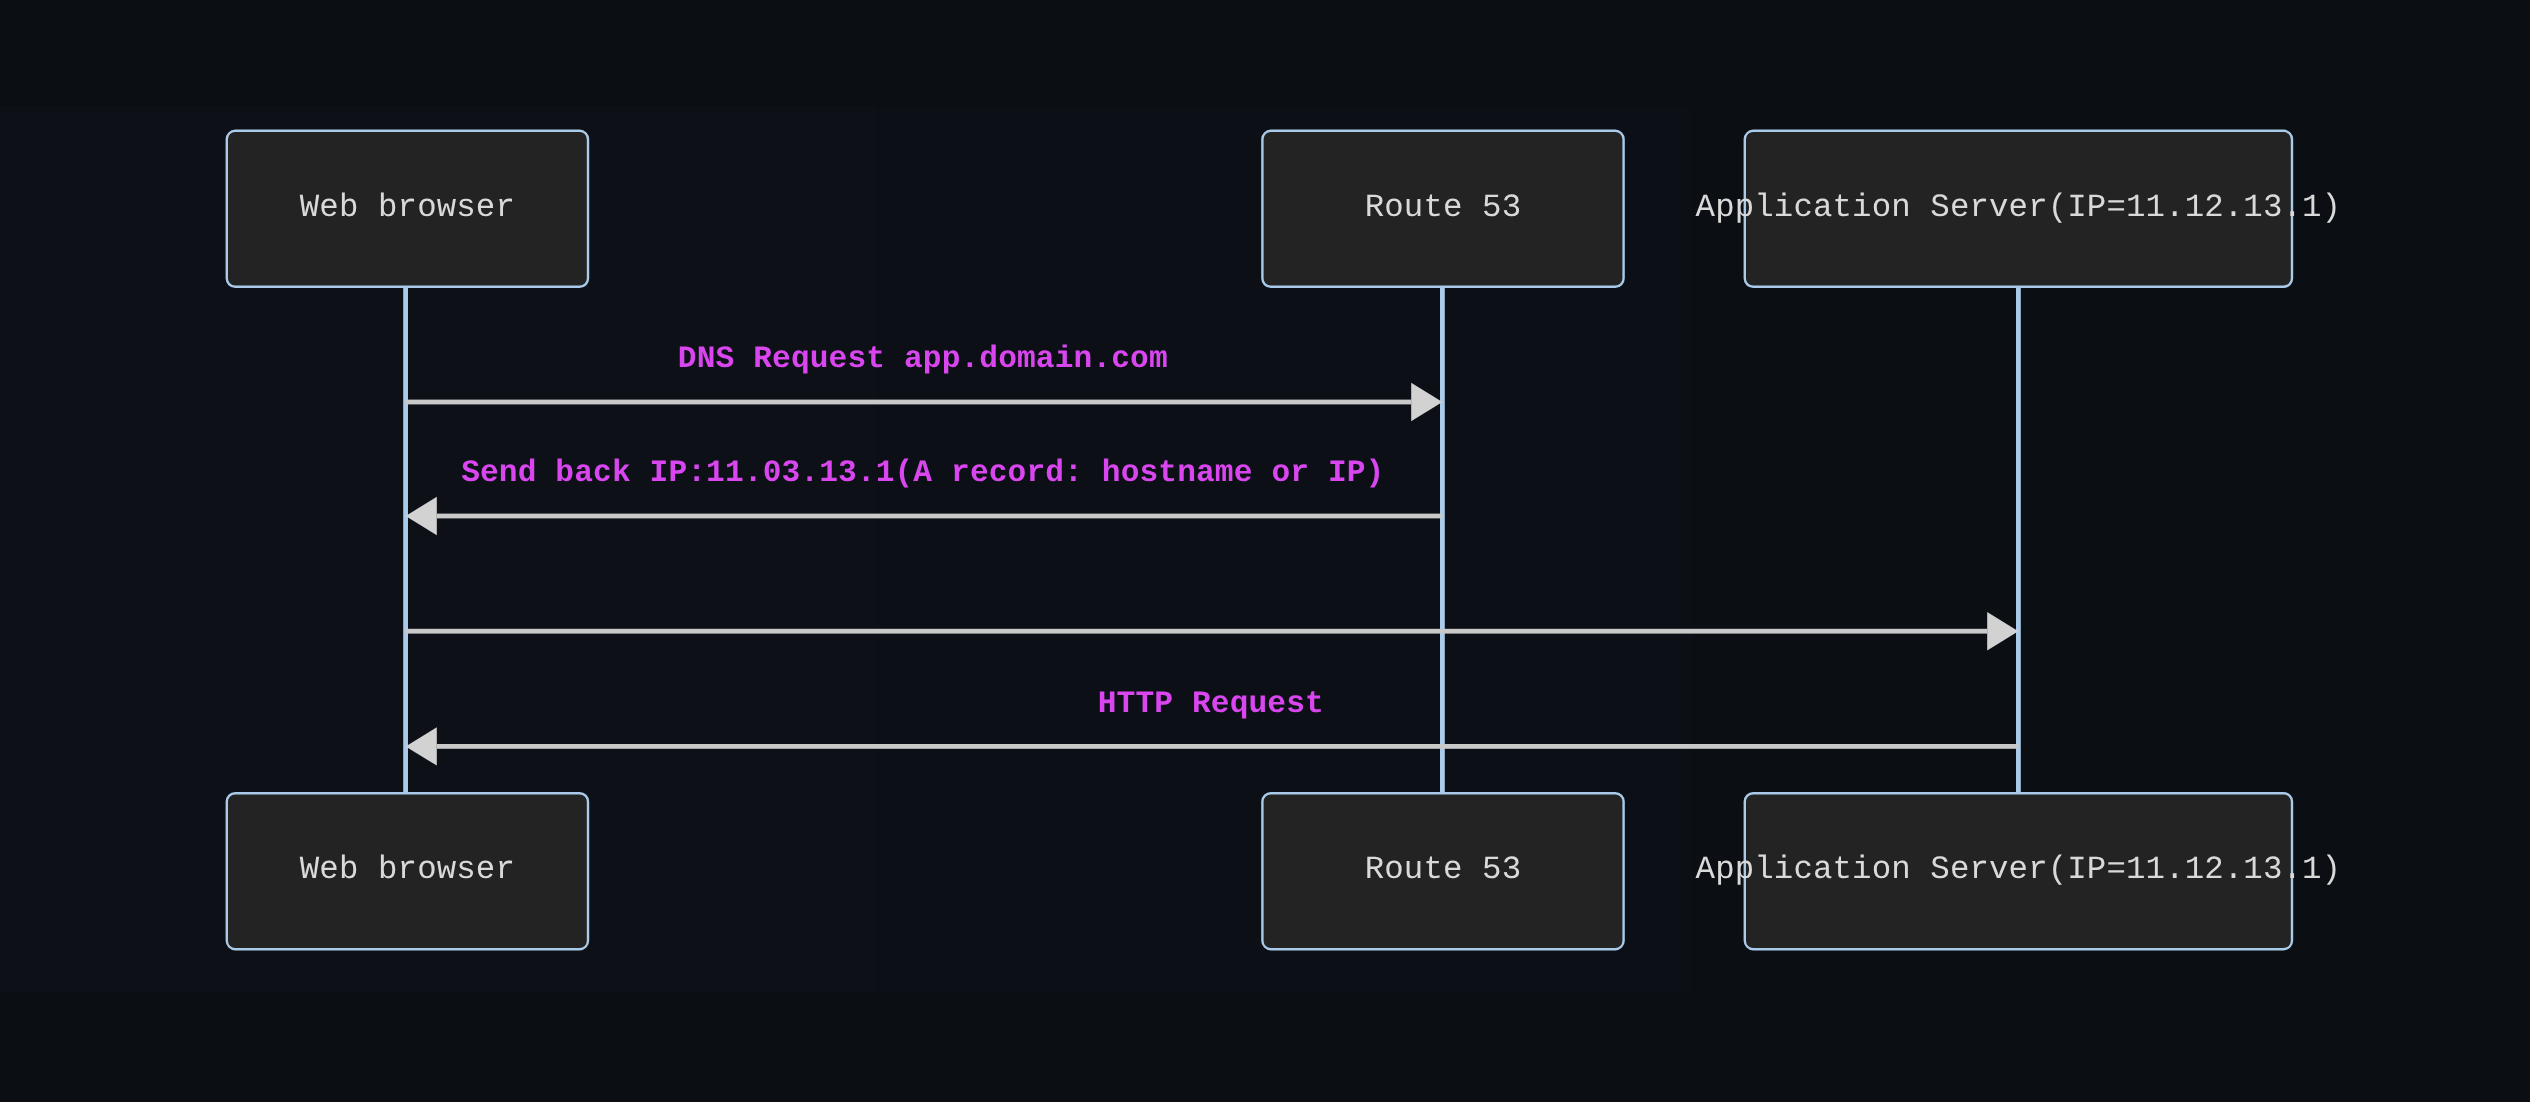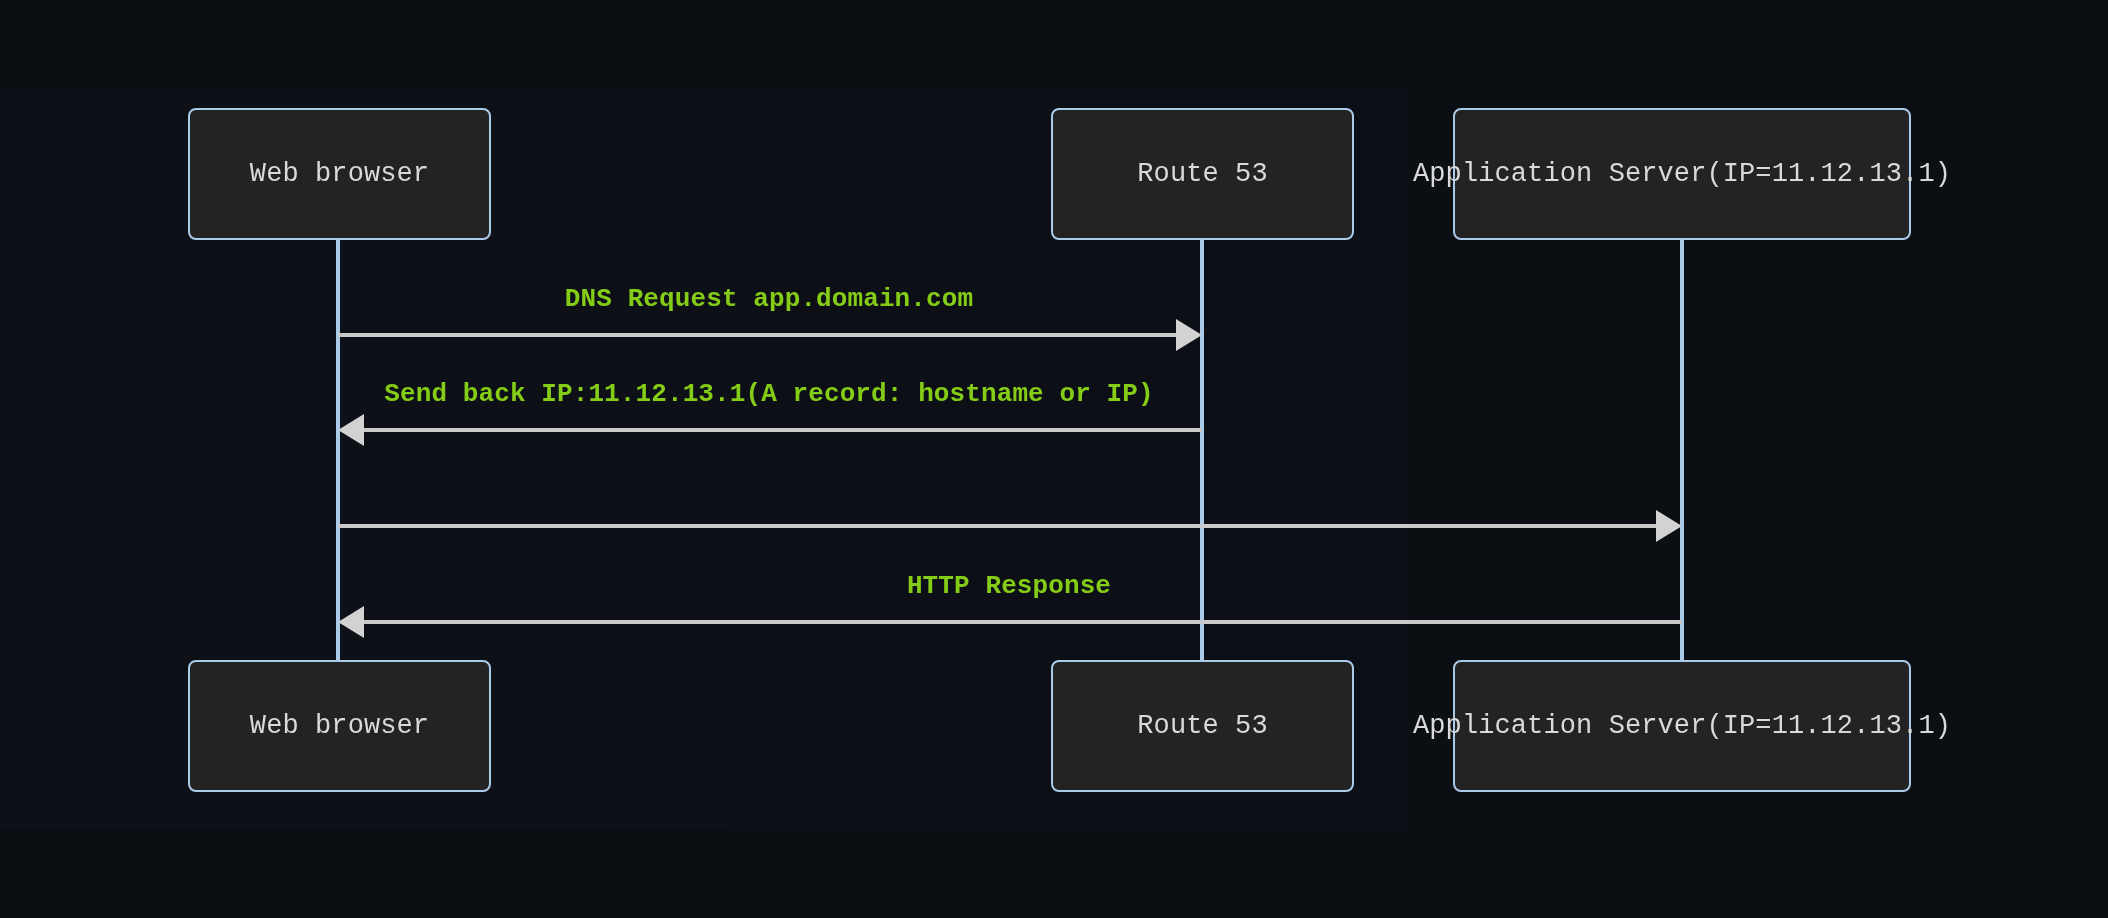--- a/index.html
+++ b/index.html
@@ -78,21 +78,21 @@
     border-bottom: 16px solid transparent;
     border-left: 26px solid #d2d2d2;
   }
   .arrowhead.left {
     border-top: 16px solid transparent;
     border-bottom: 16px solid transparent;
     border-right: 26px solid #d2d2d2;
   }
   .msg-label {
     position: absolute;
-    color: #84cc16;
+    color: #d946ef;
     font-size: 26px;
     font-weight: 700;
     white-space: nowrap;
     text-align: center;
     z-index: 4;
     letter-spacing: .1px;
   }
 </style>
 </head>
 <body>
@@ -127,24 +127,24 @@
   </div>
 
   <div class="actor" style="left:1453px; top:660px; width:458px; height:132px;">
     <span class="actor-label">Application Server(IP=11.12.13.1)</span>
   </div>
 
   <div class="msg-label" style="left:338px; top:284px; width:862px;">DNS Request app.domain.com</div>
   <div class="msg-line" style="left:338px; top:333px; width:838px;"></div>
   <div class="arrowhead right" style="left:1176px; top:319px;"></div>
 
-  <div class="msg-label" style="left:338px; top:379px; width:862px;">Send back IP:11.12.13.1(A record: hostname or IP)</div>
+  <div class="msg-label" style="left:338px; top:379px; width:862px;">Send back IP:11.03.13.1(A record: hostname or IP)</div>
   <div class="msg-line" style="left:364px; top:428px; width:838px;"></div>
   <div class="arrowhead left" style="left:338px; top:414px;"></div>
 
   <div class="msg-line" style="left:338px; top:524px; width:1318px;"></div>
   <div class="arrowhead right" style="left:1656px; top:510px;"></div>
 
-  <div class="msg-label" style="left:338px; top:571px; width:1342px;">HTTP Response</div>
+  <div class="msg-label" style="left:338px; top:571px; width:1342px;">HTTP Request</div>
   <div class="msg-line" style="left:364px; top:620px; width:1318px;"></div>
   <div class="arrowhead left" style="left:338px; top:606px;"></div>
 
 </div>
 
 </body></html>

